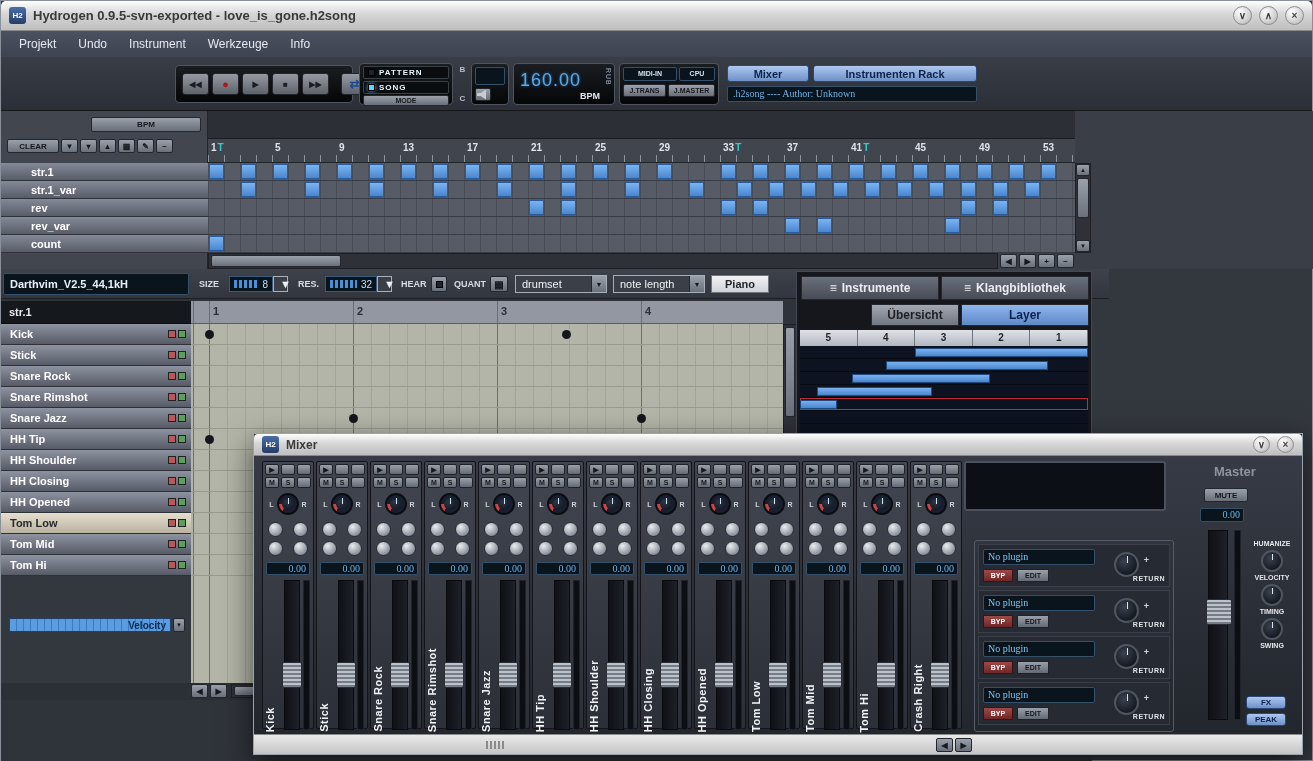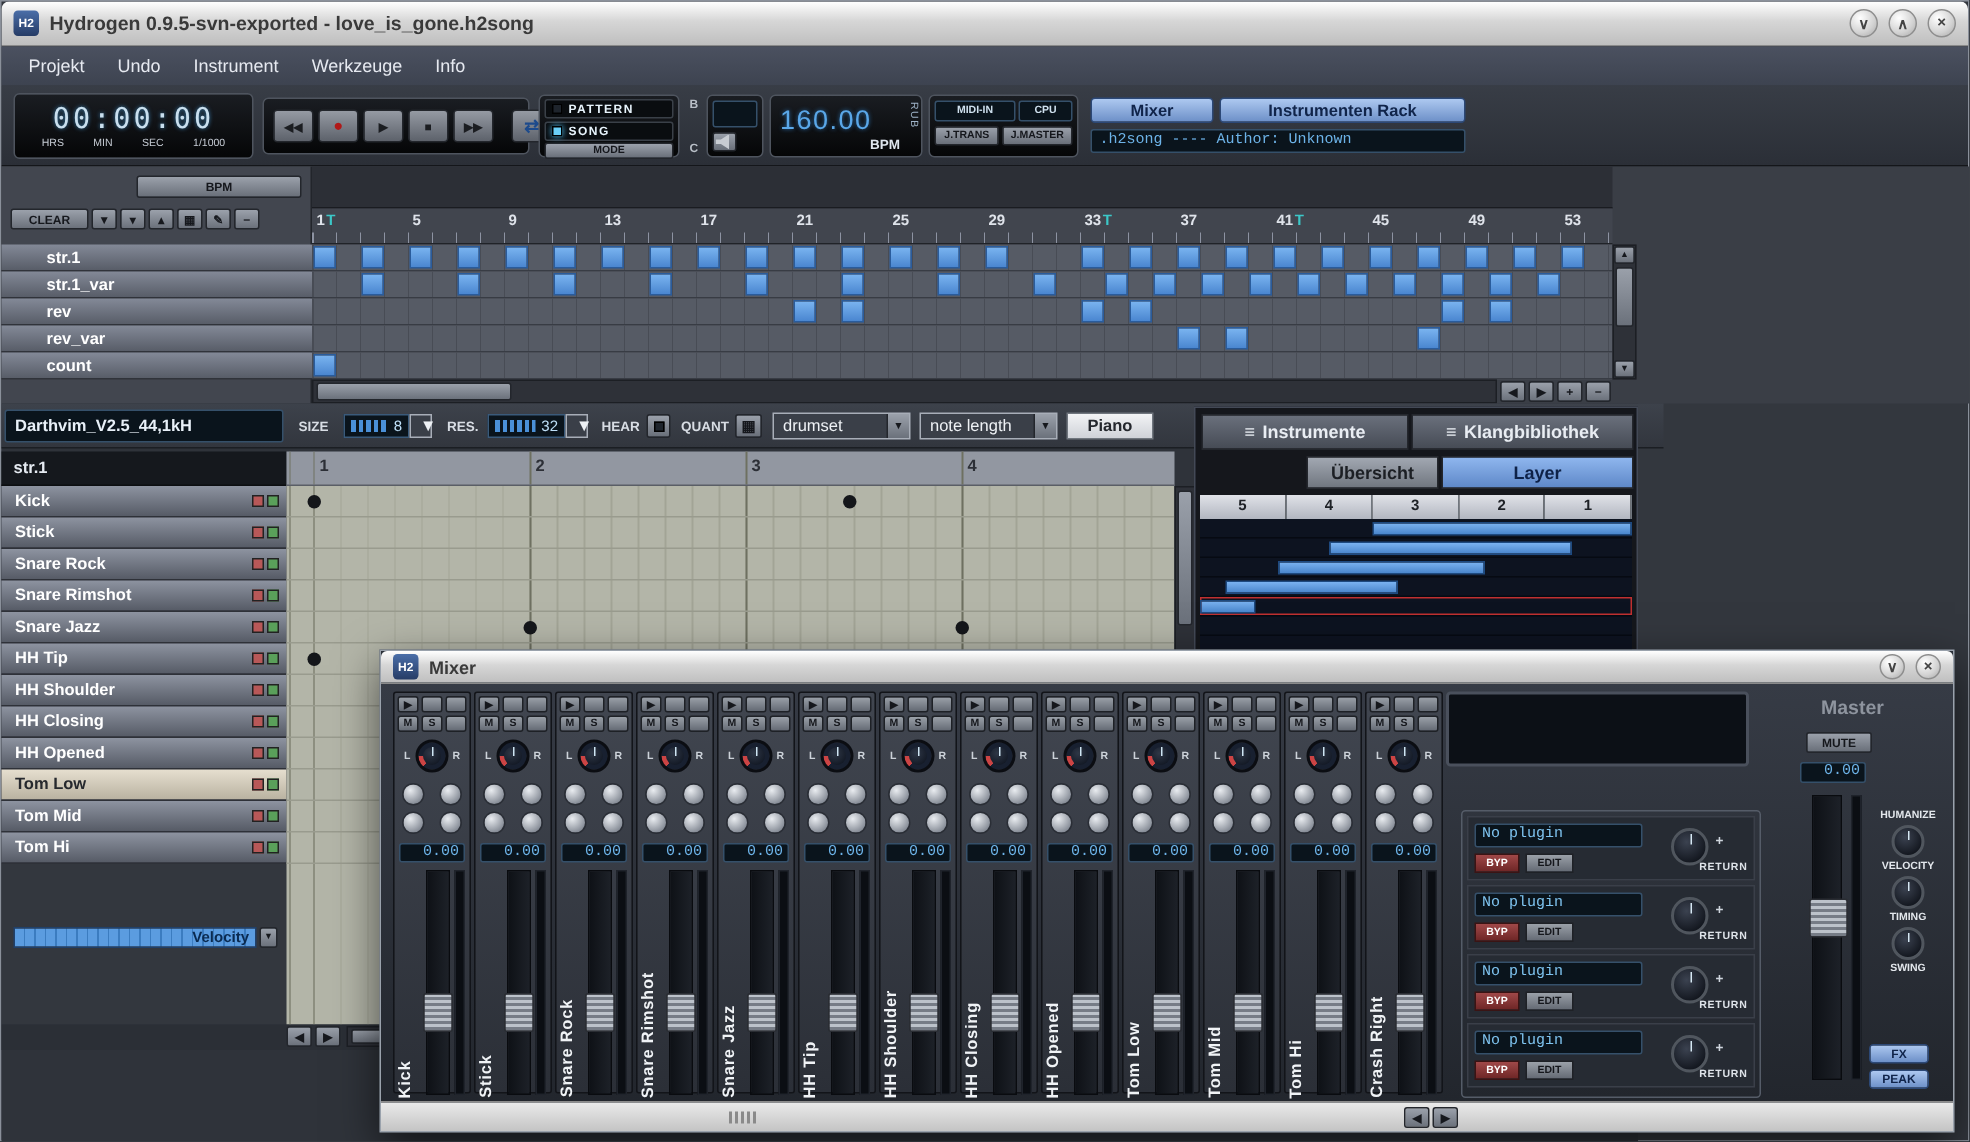--- a/index.html
+++ b/index.html
@@ -1,18 +1,18 @@
 <!DOCTYPE html>
 <html><head>
 <meta charset="utf-8">
 <style>
   *{margin:0;padding:0;box-sizing:border-box;font-family:"Liberation Sans",sans-serif;}
   html,body{width:1313px;height:761px;}
   body{background:#14161a;position:relative;overflow:hidden;}
-  .lcd{background:#0a141c;border:1px solid #35506a;border-radius:2px;color:#6db3e8;font-family:Liberation Mono, monospace;}
+  .lcd{background:#0a141c;border:1px solid #35506a;border-radius:2px;color:#6db3e8;font-family:Liberation Serif, serif;}
 
   
   #main-win{position:absolute;left:0;top:0;width:1313px;height:761px;background:#33373e;border:1px solid #8a909a;}
   .titlebar{height:30px;background:linear-gradient(#ffffff,#d6d6d6 45%,#bfbfbf);display:flex;align-items:center;padding:0 8px;gap:7px;border-bottom:1px solid #8a8a8a;border-radius:5px 5px 0 0;}
   .titlebar .title{font-weight:bold;font-size:13px;color:#3a3a3a;flex:1;white-space:nowrap;overflow:hidden;}
   .win-btn{width:19px;height:19px;border-radius:50%;background:radial-gradient(circle at 35% 30%,#ffffff,#d2d2d2 60%,#a8a8a8);border:1px solid #8e8e8e;display:flex;align-items:center;justify-content:center;font-size:10px;color:#444;font-weight:bold;flex:0 0 auto;}
   .app-icon{width:17px;height:17px;border-radius:3px;background:linear-gradient(#4a6ea8,#263c66);color:#fff;font-size:8px;font-weight:bold;display:flex;align-items:center;justify-content:center;flex:0 0 auto;text-align:center;}
 
   #menubar{height:26px;background:linear-gradient(#4b5160,#3d4350);display:flex;align-items:center;padding-left:8px;gap:2px;}
   .menu-item{color:#e6e9f0;font-size:12px;padding:4px 10px;}
@@ -155,29 +155,20 @@
 
   <div id="menubar">
       <div class="menu-item">Projekt</div>
       <div class="menu-item">Undo</div>
       <div class="menu-item">Instrument</div>
       <div class="menu-item">Werkzeuge</div>
       <div class="menu-item">Info</div>
     </div>
 
   <div id="toolbar">
-    <div class="panel" style="left:8px;top:5px;width:160px;height:44px;">
-      <div id="time-digits" class="mono">00:00:00</div>
-      <div id="time-labels">
-          <span class="time-label">HRS</span>
-          <span class="time-label">MIN</span>
-          <span class="time-label">SEC</span>
-          <span class="time-label">1/1000</span>
-        </div>
-    </div>
     <div class="panel" id="transport-panel" style="left:174px;top:8px;width:178px;height:38px;">
       <span id="transport-buttons" style="display:flex;gap:3px;">
           <div class="t-btn">◀◀</div>
           <div class="t-btn rec">●</div>
           <div class="t-btn">▶</div>
           <div class="t-btn">■</div>
           <div class="t-btn">▶▶</div>
           <div class="t-btn loop">⇄</div>
         </span>
     </div>

